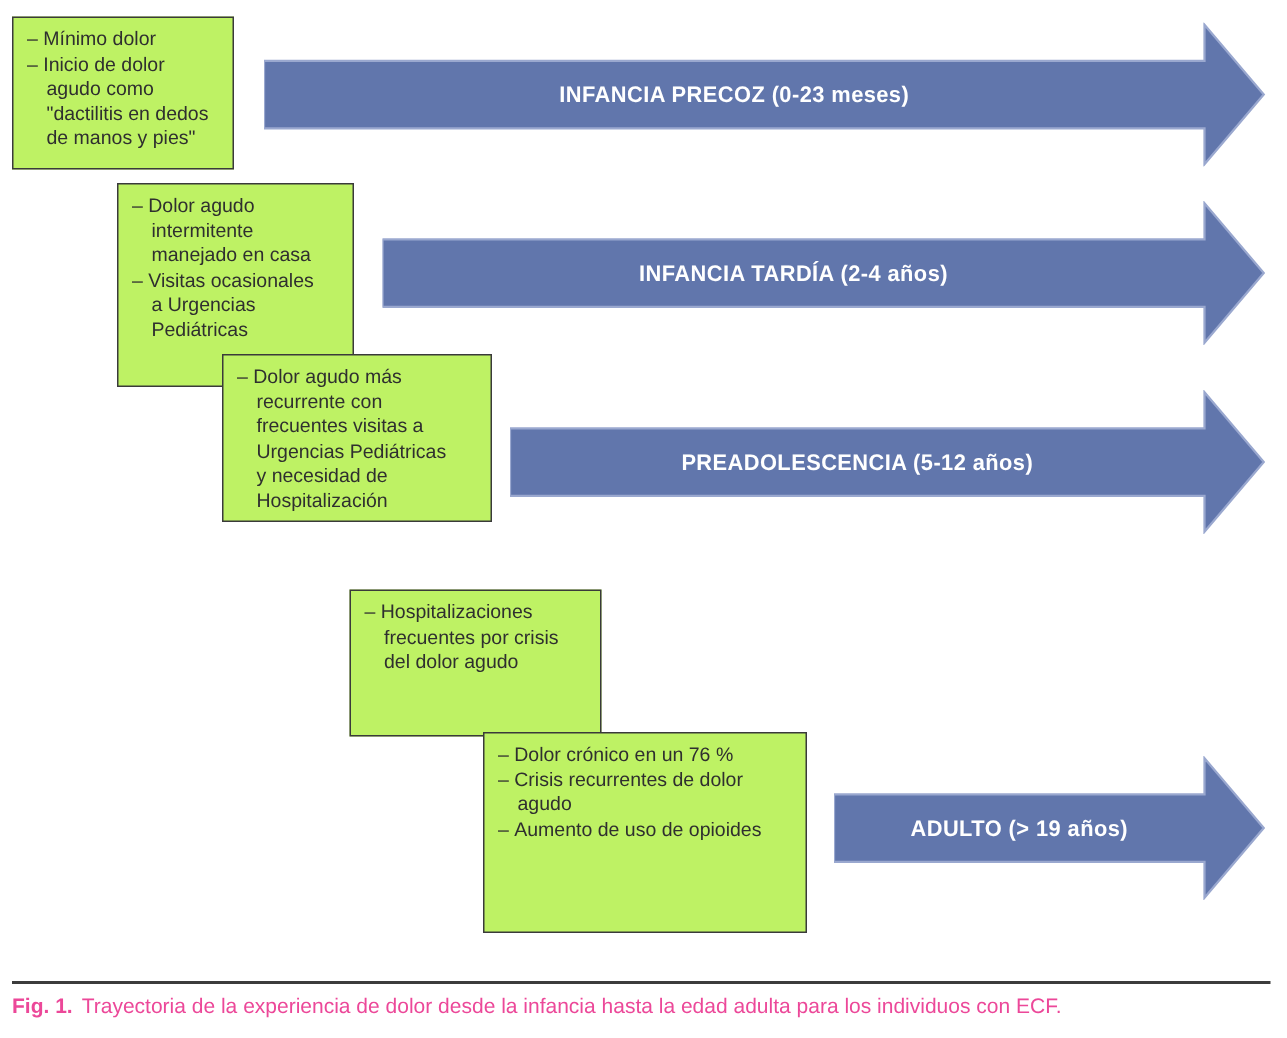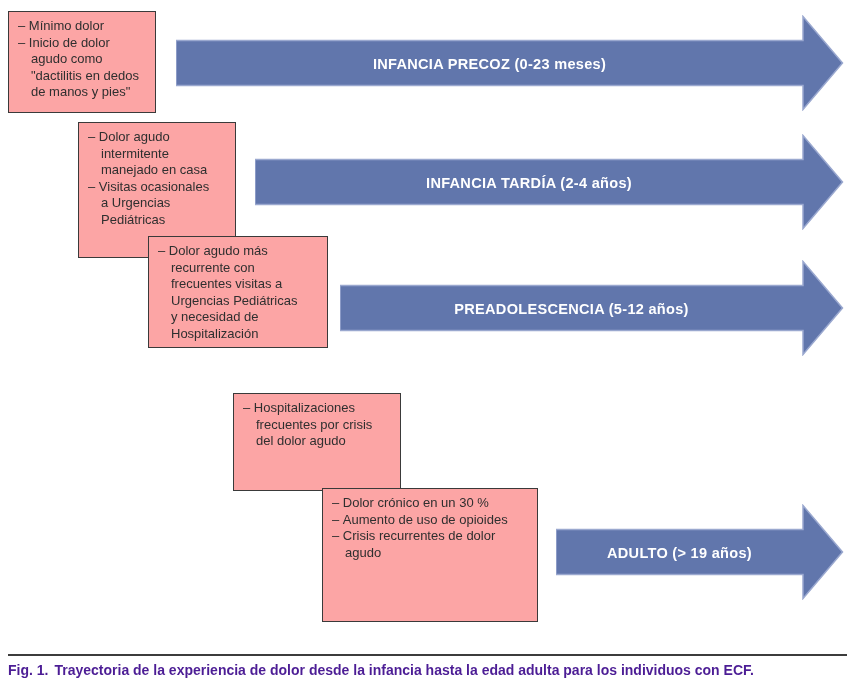--- a/index.html
+++ b/index.html
@@ -15,21 +15,21 @@
   body{font-family:"Liberation Sans",sans-serif;}
   .fig{
     position:relative;
     width:858px;height:692px;
     background:#ffffff;
     overflow:hidden;
   }
   
   .note-box{
     position:absolute;
-    background:#fca5a5;
+    background:#bef264;
     border:1.5px solid var(--box-border);
   }
   .note-box ul{
     list-style:none;
     margin:0;
     padding:6px 4px 6px 9px;
   }
   .note-box li{
     font-size:13px;
     line-height:16.5px;
@@ -63,22 +63,21 @@
   .caption-rule{
     position:absolute;
     left:8px;top:654px;width:839px;
     border-top:2px solid var(--rule-color);
   }
   .caption{
     position:absolute;
     left:8px;top:661px;width:842px;
     font-size:14px;
     line-height:18px;
-    color:#4c1d95;
-    font-weight:bold;
+    color:#ec4899;
   }
   .caption b{margin-right:6px;}
 </style>
 </head>
 <body>
 
 <div class="fig">
 
   <div class="note-box" style="left:8px;top:11px;width:148px;height:102px">
     <ul>
@@ -133,24 +132,24 @@
   <div class="note-box" style="left:233px;top:393px;width:168px;height:98px">
     <ul>
       <li>Hospitalizaciones
 frecuentes por crisis
 del dolor agudo</li>
     </ul>
   </div>
 
   <div class="note-box" style="left:322px;top:488px;width:216px;height:134px">
     <ul>
-      <li>Dolor crónico en un 30 %</li>
-      <li>Aumento de uso de opioides</li>
+      <li>Dolor crónico en un 76 %</li>
       <li>Crisis recurrentes de dolor
 agudo</li>
+      <li>Aumento de uso de opioides</li>
     </ul>
   </div>
   <div class="arrow" style="left:556px;top:504px;width:288px">
     <svg width="288" height="96" viewBox="0 0 288 96">
       <polygon points="0,25.5 247,25.5 247,1.5 286.5,48 247,94.5 247,70.5 0,70.5"></polygon>
     </svg>
     <span class="arrow-label" style="width:247px">ADULTO (&gt; 19 años)</span>
   </div>
 
   <div class="caption-rule"></div>

